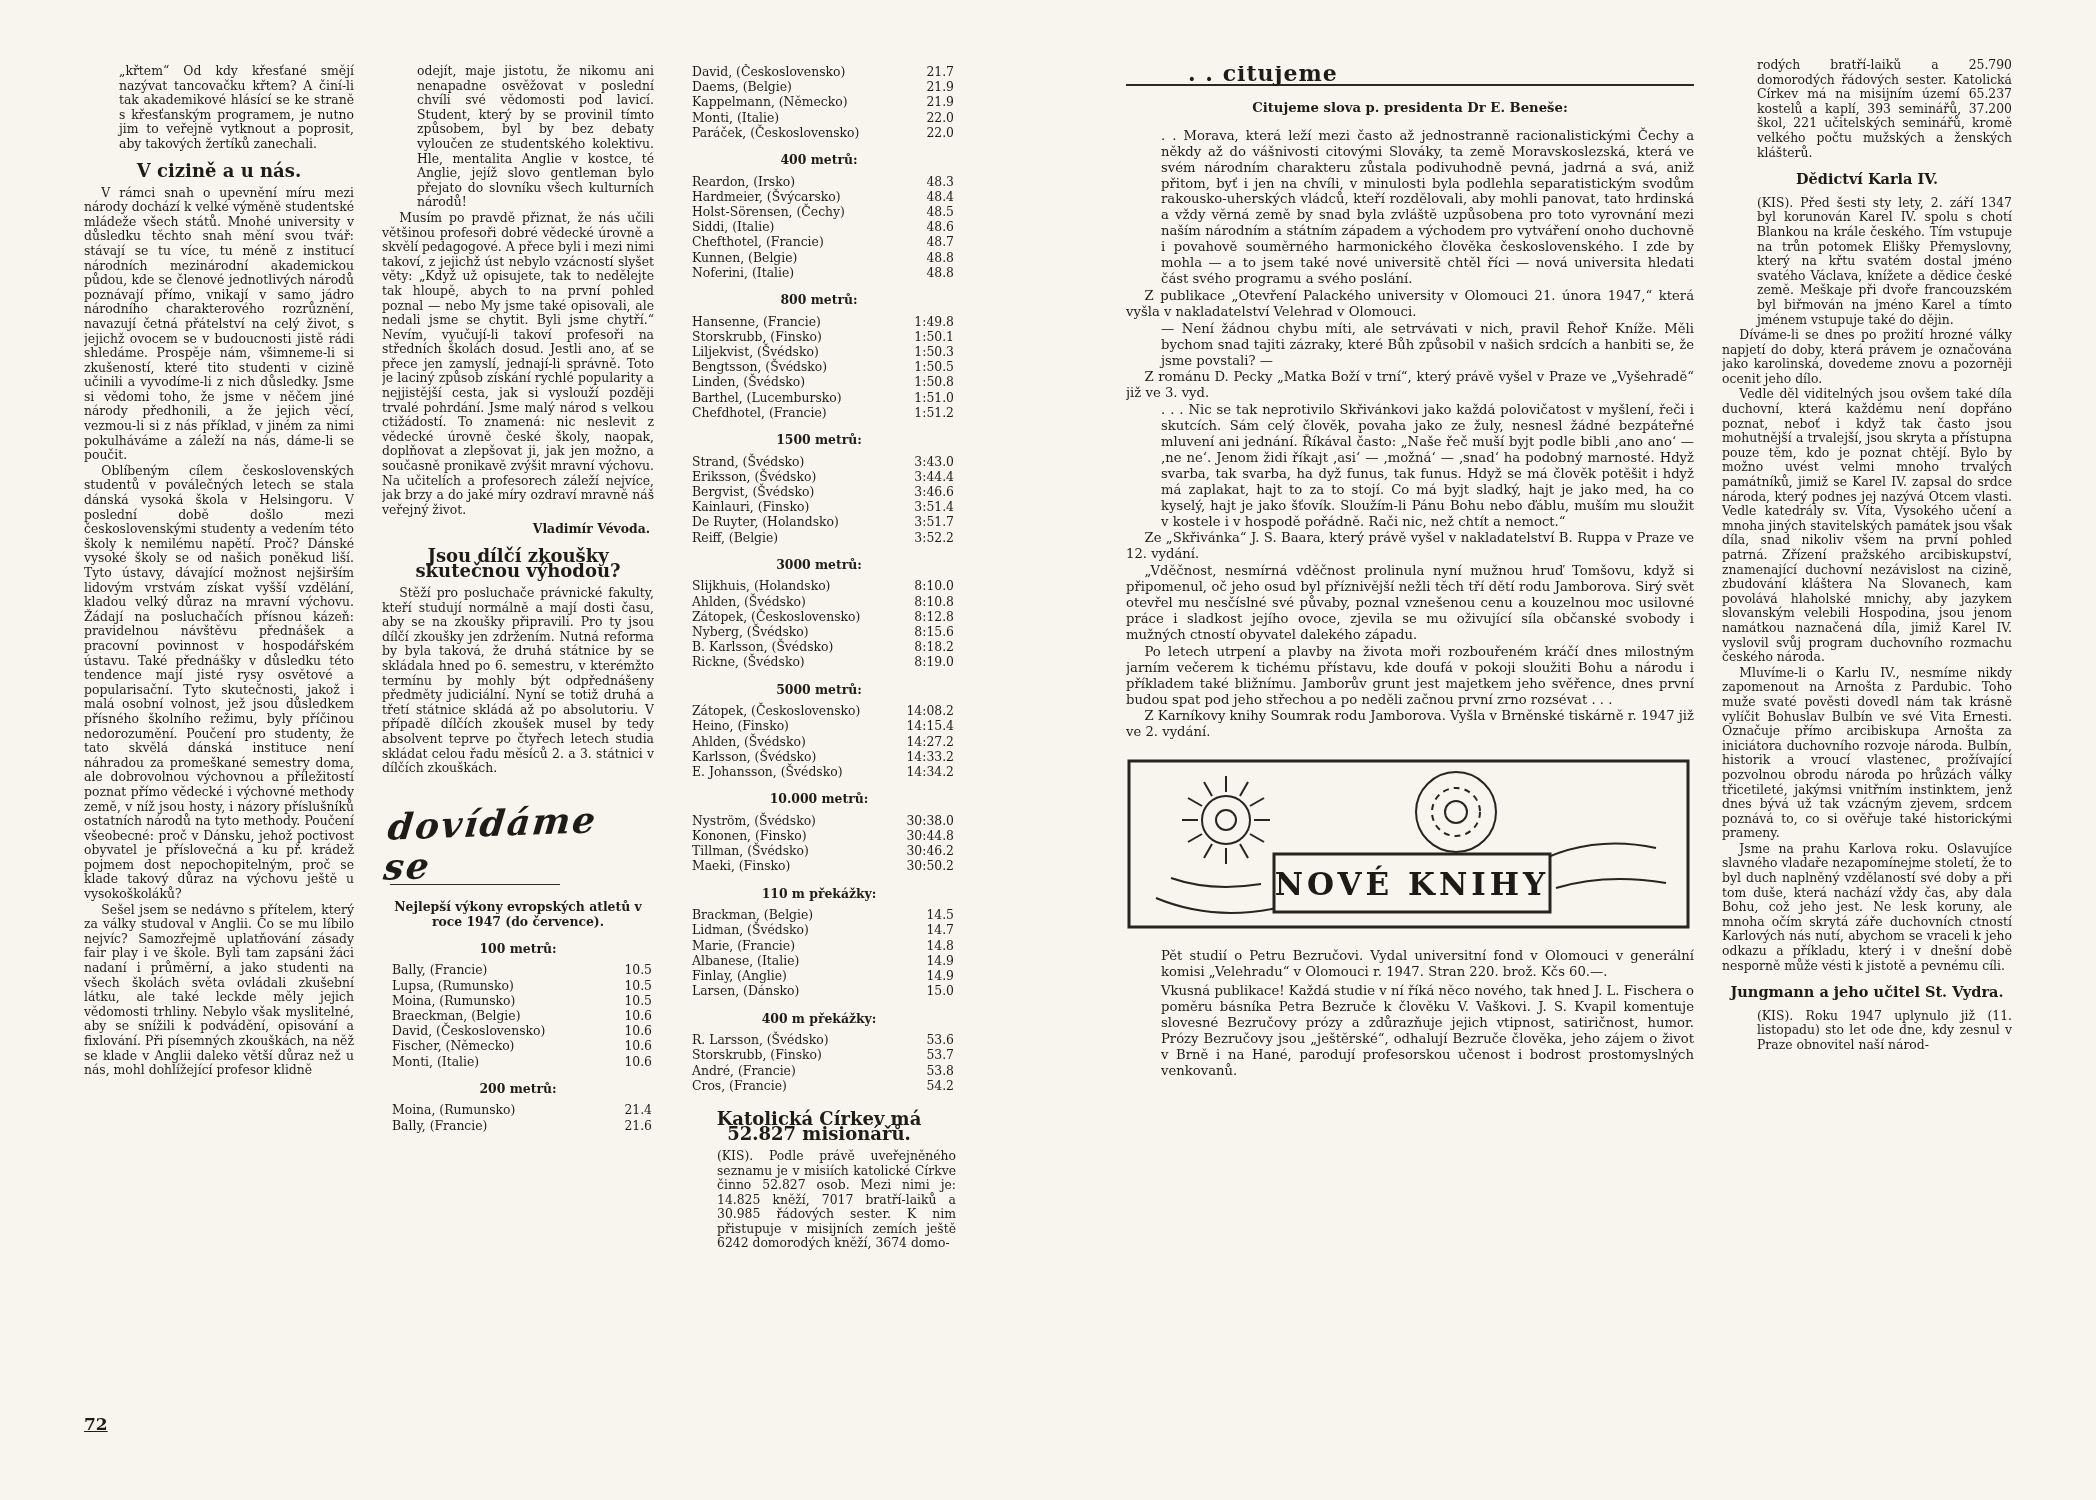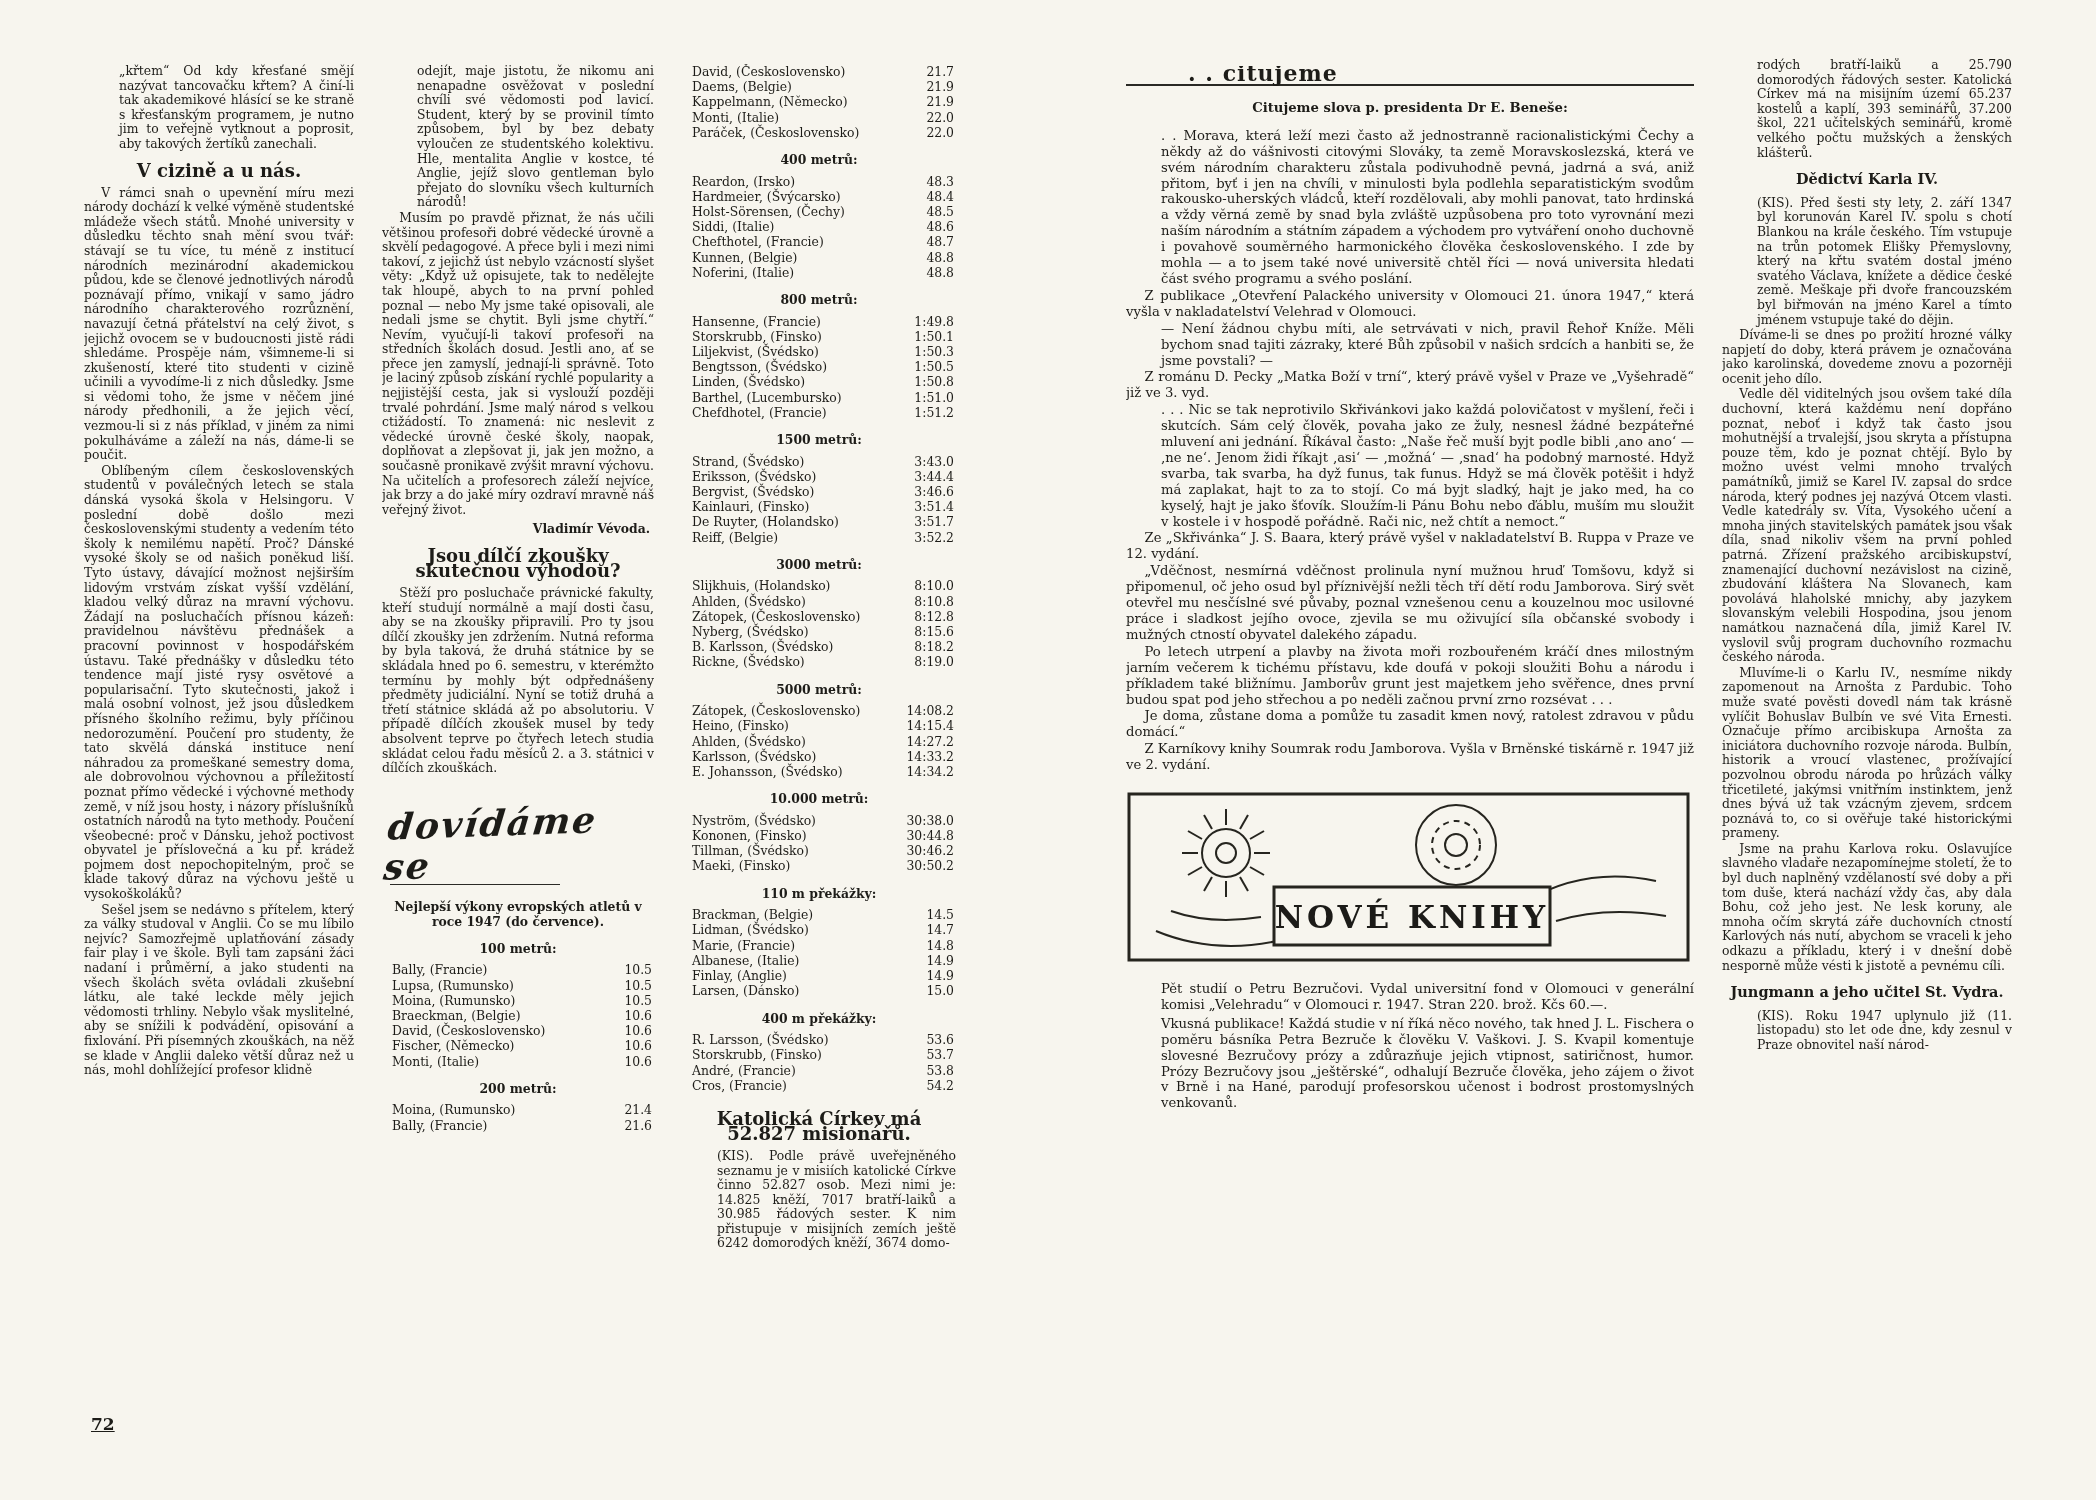--- a/index.html
+++ b/index.html
@@ -345,35 +345,34 @@
           <div class="res-row">
             <span class="res-name">Cros, (Francie)</span>
             <span class="res-time">54.2</span>
           </div>
         </div>
     </div>
     <h3 class="chead" style="margin-top:18px;">Katolická Církev má 52.827 misionářů.</h3>
     <p class="cont">(KIS). Podle právě uveřejněného seznamu je v misiích katolické Církve činno 52.827 osob. Mezi nimi je: 14.825 kněží, 7017 bratří-laiků a 30.985 řádových sester. K nim přistupuje v misijních zemích ještě 6242 domorodých kněží, 3674 domo-</p>
   </div>
 
-  <div class="pageno" style="left:91px; top:1414px;text-decoration:underline;">72</div>
+  <div class="pageno" style="left:84px; top:1414px;text-decoration:underline;">72</div>
 
   <div class="col cit-col" style="left:1126px; top:66px; width:568px; height:1352px;">
     <div class="cit-header">. . citujeme</div>
     <hr class="cit-rule">
     <div class="cit-sub">Citujeme slova p. presidenta Dr E. Beneše:</div>
     <p class="cont">. . Morava, která leží mezi často až jednostranně racionalistickými Čechy a někdy až do vášnivosti citovými Slováky, ta země Moravskoslezská, která ve svém národním charakteru zůstala podivuhodně pevná, jadrná a svá, aniž přitom, byť i jen na chvíli, v minulosti byla podlehla separatistickým svodům rakousko-uherských vládců, kteří rozdělovali, aby mohli panovat, tato hrdinská a vždy věrná země by snad byla zvláště uzpůsobena pro toto vyrovnání mezi naším národním a státním západem a východem pro vytváření onoho duchovně i povahově souměrného harmonického člověka československého. I zde by mohla — a to jsem také nové universitě chtěl říci — nová universita hledati část svého programu a svého poslání.</p>
     <p class="cit-src">Z publikace „Otevření Palackého university v Olomouci 21. února 1947,“ která vyšla v nakladatelství Velehrad v Olomouci.</p>
     <p class="cont">— Není žádnou chybu míti, ale setrvávati v nich, pravil Řehoř Kníže. Měli bychom snad tajiti zázraky, které Bůh způsobil v našich srdcích a hanbiti se, že jsme povstali? —</p>
     <p class="cit-src">Z románu D. Pecky „Matka Boží v trní“, který právě vyšel v Praze ve „Vyšehradě“ již ve 3. vyd.</p>
     <p class="cont">. . . Nic se tak neprotivilo Skřivánkovi jako každá polovičatost v myšlení, řeči i skutcích. Sám celý člověk, povaha jako ze žuly, nesnesl žádné bezpáteřné mluvení ani jednání. Říkával často: „Naše řeč muší byjt podle bibli ‚ano ano‘ — ‚ne ne‘. Jenom židi říkajt ‚asi‘ — ‚možná‘ — ‚snad‘ ha podobný marnosté. Hdyž svarba, tak svarba, ha dyž funus, tak funus. Hdyž se má člověk potěšit i hdyž má zaplakat, hajt to za to stojí. Co má byjt sladký, hajt je jako med, ha co kyselý, hajt je jako šťovík. Sloužím-li Pánu Bohu nebo ďáblu, muším mu sloužit v kostele i v hospodě pořádně. Rači nic, než chtít a nemoct.“</p>
     <p class="cit-src">Ze „Skřivánka“ J. S. Baara, který právě vyšel v nakladatelství B. Ruppa v Praze ve 12. vydání.</p>
     <p>„Vděčnost, nesmírná vděčnost prolinula nyní mužnou hruď Tomšovu, když si připomenul, oč jeho osud byl příznivější nežli těch tří dětí rodu Jamborova. Sirý svět otevřel mu nesčíslné své půvaby, poznal vznešenou cenu a kouzelnou moc usilovné práce i sladkost jejího ovoce, zjevila se mu oživující síla občanské svobody i mužných ctností obyvatel dalekého západu.</p>
     <p>Po letech utrpení a plavby na života moři rozbouřeném kráčí dnes milostným jarním večerem k tichému přístavu, kde doufá v pokoji sloužiti Bohu a národu i příkladem také bližnímu. Jamborův grunt jest majetkem jeho svěřence, dnes první budou spat pod jeho střechou a po neděli začnou první zrno rozsévat . . .</p>
-    <p>Je doma, zůstane doma a pomůže tu zasadit kmen nový, ratolest zdravou v půdu domácí.“</p>
     <p class="cit-src">Z Karníkovy knihy Soumrak rodu Jamborova. Vyšla v Brněnské tiskárně r. 1947 již ve 2. vydání.</p>
 
     <div class="banner-wrap">
       <svg width="565" height="172" viewBox="0 0 565 172">
         <rect x="3" y="3" width="559" height="166" fill="none" stroke="#26251f" stroke-width="3"></rect>
         <g stroke="#26251f" fill="none" stroke-width="2">
           <circle cx="100" cy="62" r="24"></circle>
           <circle cx="100" cy="62" r="10"></circle>
           <line x1="128" y1="62" x2="144" y2="62"></line>
           <line x1="124" y1="76" x2="138" y2="84"></line>

